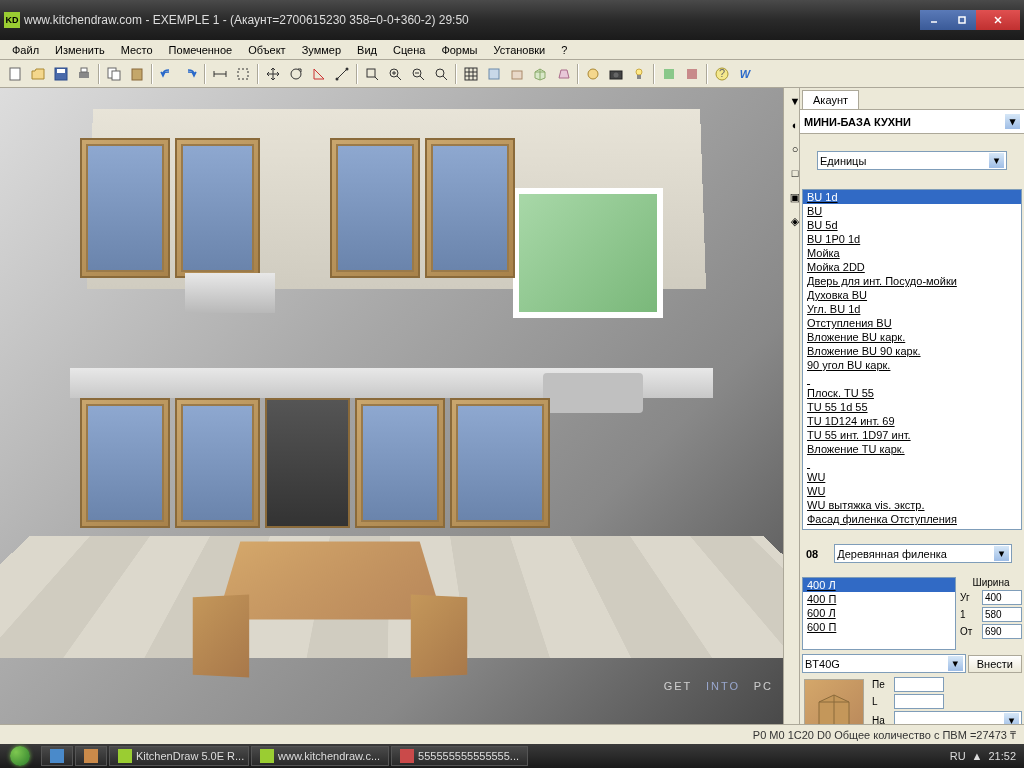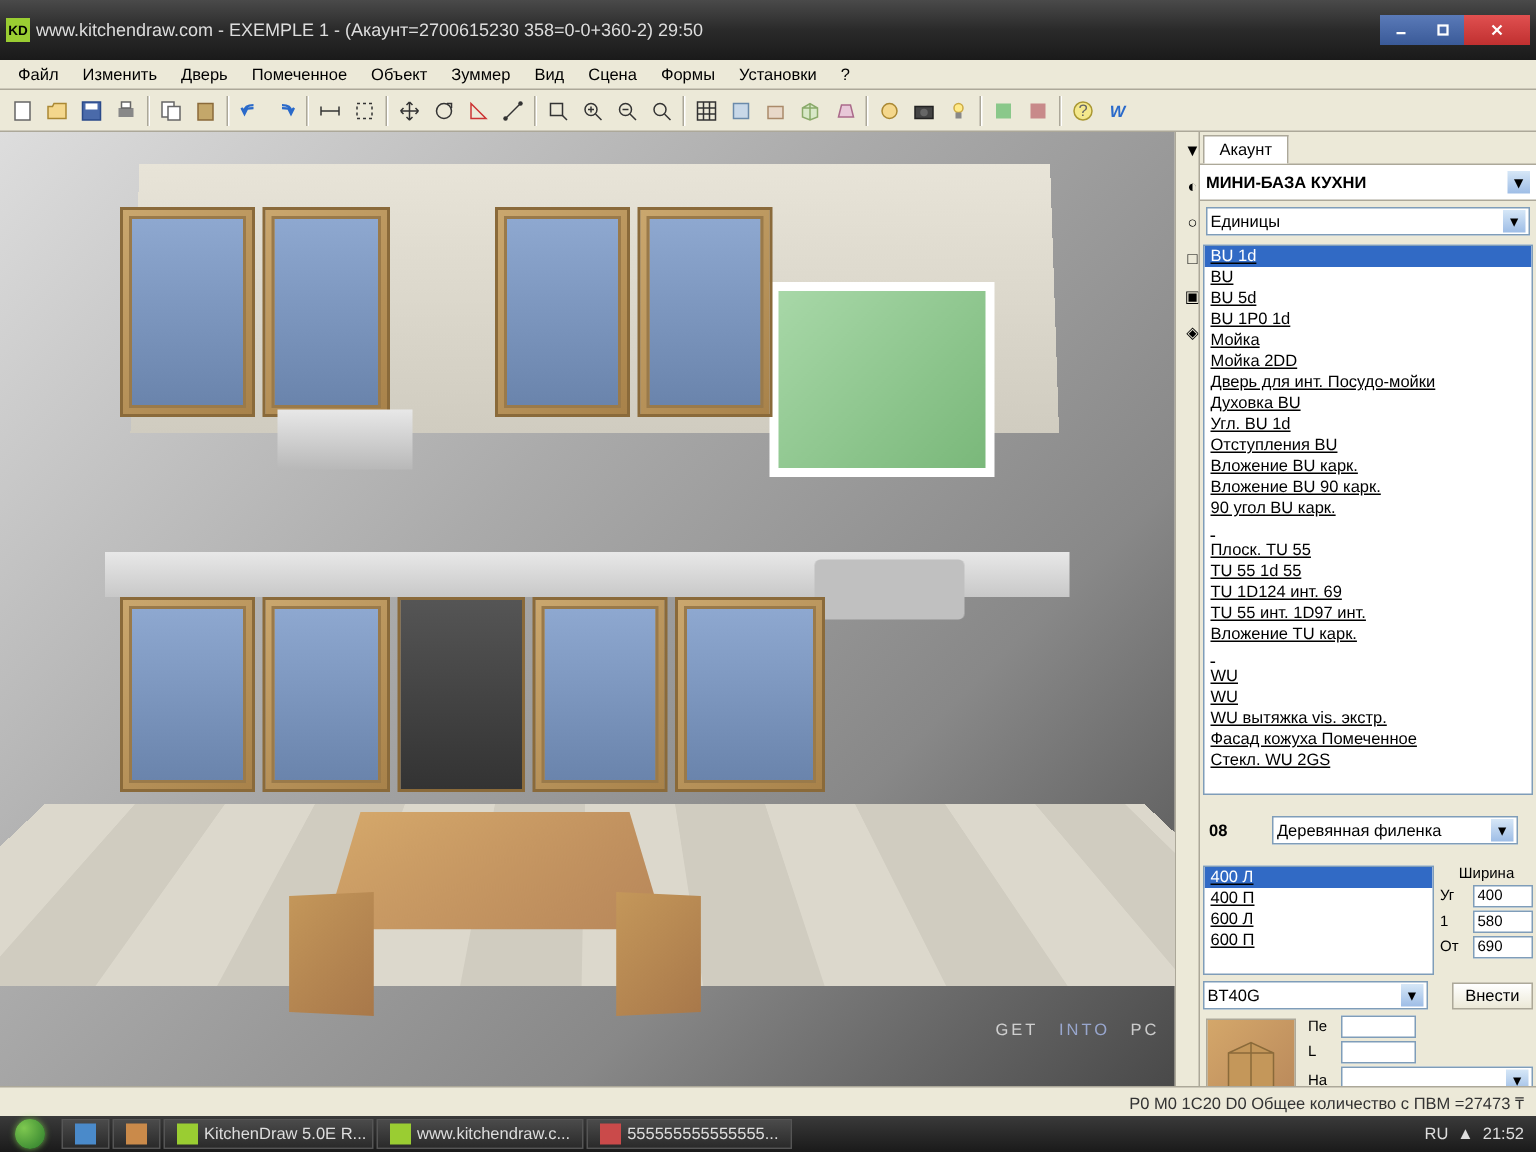--- a/index.html
+++ b/index.html
@@ -20,29 +20,29 @@
 .tsep { width: 2px; height: 20px; border-left: 1px solid #aca899; border-right: 1px solid #fff; margin: 0 2px; }
 .main { display: flex; height: 668px; }
 .viewport { flex: 1; background: linear-gradient(135deg, #dddddd 0%, #aaaaaa 40%, #888888 70%, #444444 100%); position: relative; overflow: hidden; }
 .watermark { position: absolute; right: 10px; bottom: 56px; font-size: 42px; font-weight: 300; color: rgba(255,255,255,0.7); letter-spacing: 2px; }
 .watermark .into { color: rgba(180,200,255,0.7); }
 .watermark2 { position: absolute; right: 20px; bottom: 10px; font-size: 14px; color: rgba(60,60,60,0.6); font-style: italic; }
 .sidebar { width: 225px; background: #ece9d8; border-left: 1px solid #aca899; display: flex; flex-direction: column; }
 .tabrow { display: flex; background: #ece9d8; padding: 2px 2px 0; border-bottom: 1px solid #aca899; }
 .tab { padding: 3px 10px; background: #fff; border: 1px solid #aca899; border-bottom: none; cursor: pointer; }
 .panel-head { background: #fff; padding: 4px; border-bottom: 1px solid #aca899; font-weight: bold; display: flex; align-items: center; justify-content: space-between; }
-.dropdown { display: flex; align-items: center; background: #fff; border: 1px solid #7f9db9; padding: 1px 2px; margin: 4px; }
+.dropdown { display: flex; align-items: center; background: #fff; border: 1px solid #7f9db9; padding: 1px 2px; margin: 17px; }
 .dropdown span { flex: 1; }
 .dd-arrow { width: 15px; height: 15px; background: linear-gradient(to bottom, #d6e7f7, #9ebde6); display: flex; align-items: center; justify-content: center; cursor: pointer; }
 .listbox { background: #fff; border: 1px solid #7f9db9; margin: 2px; overflow-y: auto; flex: 1; text-decoration: underline; }
 .listbox .item { padding: 1px 4px; cursor: pointer; white-space: nowrap; }
 .listbox .item.sel { background: #316ac5; color: #fff; }
 .list-sm { height: 73px; }
 .list-lg { flex: 1; min-height: 180px; }
-.row { display: flex; align-items: center; margin: 2px; gap: 16px; }
+.row { display: flex; align-items: center; margin: 2px; gap: 2px; }
 .btn { background: linear-gradient(to bottom, #fff, #ece9d8); border: 1px solid #aca899; padding: 2px 8px; cursor: pointer; }
 .preview { width: 60px; height: 60px; background: linear-gradient(135deg, #d4a76a, #b8875a); border: 1px solid #aca899; margin: 2px; display: flex; align-items: center; justify-content: center; }
 .bottom-controls { display: flex; gap: 2px; padding: 2px; }
 .bottom-left { flex: 0 0 68px; }
 .bottom-right { flex: 1; display: flex; flex-direction: column; gap: 2px; }
 .params { display: flex; flex-direction: column; gap: 2px; padding: 2px; }
 .param-row { display: flex; align-items: center; gap: 2px; }
 .param-row label { width: 20px; font-size: 10px; }
 .param-row input { width: 40px; border: 1px solid #7f9db9; padding: 1px 2px; font-size: 10px; }
 .sidebar-scroll { width: 16px; background: #ece9d8; border-left: 1px solid #aca899; }
@@ -100,21 +100,21 @@
           <line x1="2" y1="2" x2="8" y2="8" stroke="#fff" stroke-width="1.5"></line>
           <line x1="8" y1="2" x2="2" y2="8" stroke="#fff" stroke-width="1.5"></line>
         </svg>
       </div>
   </div>
 </div>
 
 <div class="menubar">
   <span>Файл</span>
   <span>Изменить</span>
-  <span>Дверь</span>
+  <span>Место</span>
   <span>Помеченное</span>
   <span>Объект</span>
   <span>Зуммер</span>
   <span>Вид</span>
   <span>Сцена</span>
   <span>Формы</span>
   <span>Установки</span>
   <span>?</span>
 </div>
 
@@ -384,21 +384,21 @@
         <div class="item">&nbsp;</div>
         <div class="item">Плоск. TU 55</div>
         <div class="item">TU 55 1d 55</div>
         <div class="item">TU 1D124 инт. 69</div>
         <div class="item">TU 55 инт. 1D97 инт.</div>
         <div class="item">Вложение TU карк.</div>
         <div class="item">&nbsp;</div>
         <div class="item">WU</div>
         <div class="item">WU</div>
         <div class="item">WU вытяжка vis. экстр.</div>
-        <div class="item">Фасад кожуха Помеченное</div>
+        <div class="item">Фасад филенка Отступления</div>
         <div class="item">Стекл. WU 2GS</div>
       </div>
     <div class="row">
       <span style="font-weight:bold;padding:0 4px">08</span>
       <div class="dropdown" style="flex:1;margin:10px">
         <span>Деревянная филенка</span>
         <div class="dd-arrow">▾</div>
       </div>
     </div>
     <div style="display:flex">

